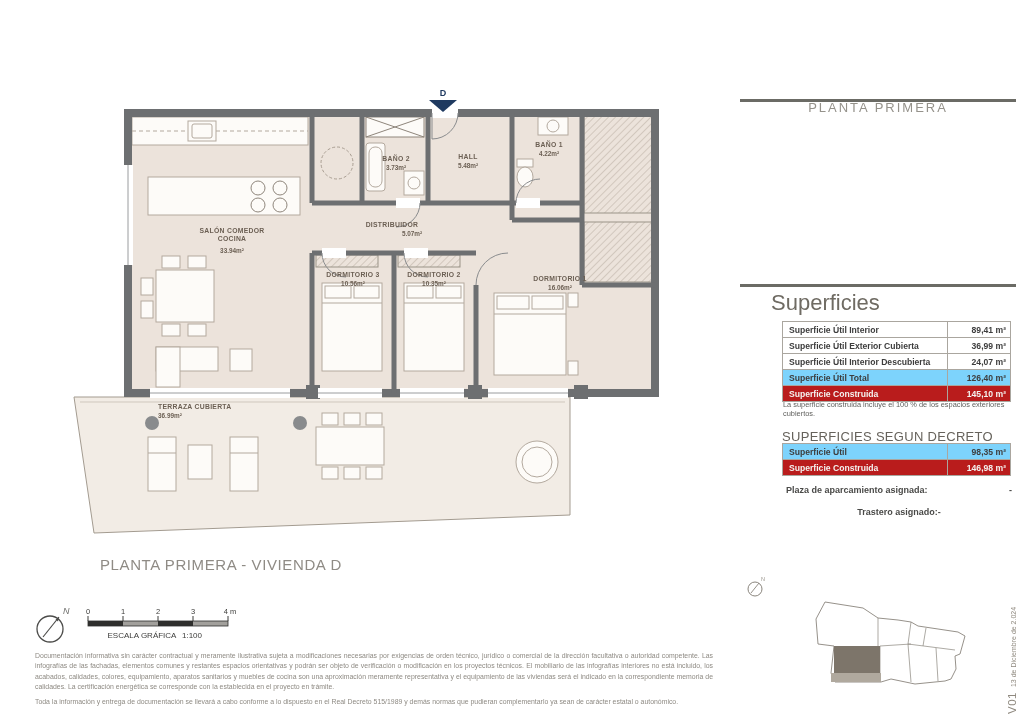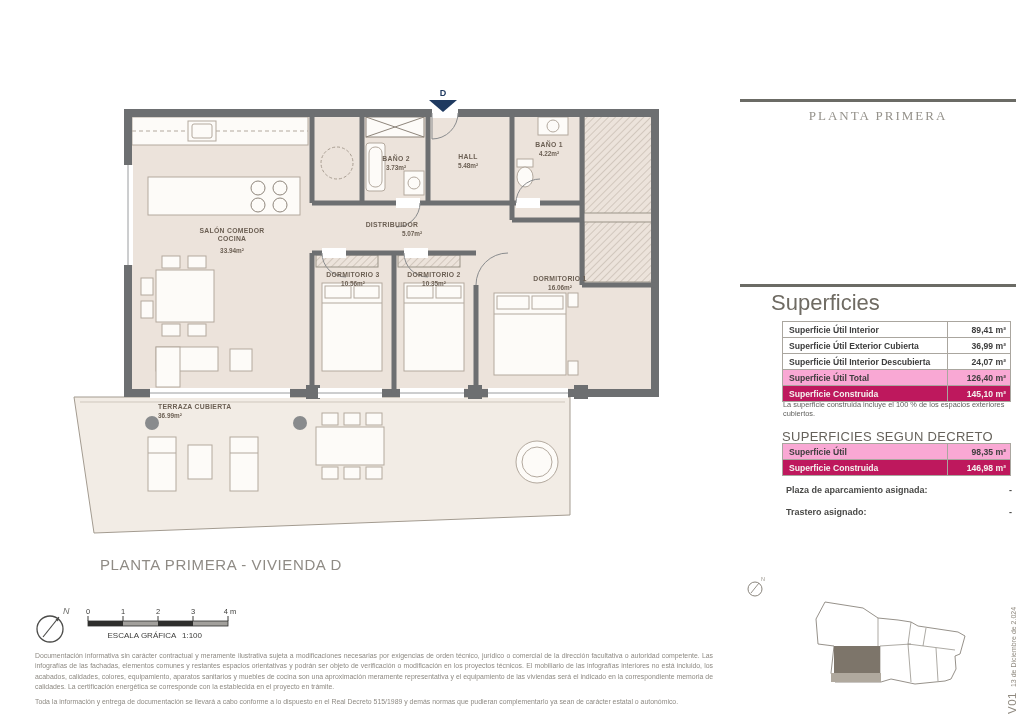--- a/index.html
+++ b/index.html
@@ -3,36 +3,36 @@
 <meta charset="utf-8">
 <style>
   html,body{margin:0;padding:0;background:#e8e8e8;}
   .page{position:relative;width:1024px;height:722px;background:#ffffff;overflow:hidden;
         font-family:"Liberation Sans",sans-serif;}
 
   
   .rp-rule{position:absolute;left:740px;width:276px;height:3px;background:#6b6b65;}
   .rp-rule.r1{top:99px;}
   .rp-rule.r2{top:284px;}
-  .rp-title{position:absolute;left:740px;top:108px;width:276px;text-align:center;
-            color:#95928b;font-size:13px;letter-spacing:2px;font-family:Liberation Serif, serif;}
+  .rp-title{position:absolute;left:740px;top:100px;width:276px;text-align:center;
+            color:#95928b;font-size:13px;letter-spacing:2px;}
   .sup-heading{position:absolute;left:771px;top:290px;font-size:22px;color:#6f6b63;}
   .sup-table{position:absolute;left:782px;top:321px;width:229px;border-collapse:collapse;
              font-size:8.6px;color:#3d3d3d;}
   .sup-table td{border:1px solid #aaa69f;padding:3px 5px 2px 6px;font-weight:bold;height:10px;}
   .sup-table td.val{width:52px;text-align:right;padding-right:4px;white-space:nowrap;}
-  .sup-table tr.total td{background:#f9a8d4;}
-  .sup-table tr.dark td{background:#be185d;color:#f4f2ef;}
+  .sup-table tr.total td{background:#7dd3fc;}
+  .sup-table tr.dark td{background:#b91c1c;color:#f4f2ef;}
   .sup-note{position:absolute;left:783px;top:400px;width:228px;font-size:7.4px;color:#5f5f5c;line-height:1.25;}
   .decreto-heading{position:absolute;left:782px;top:429px;font-size:13px;color:#66625b;letter-spacing:.3px;}
   .sup-table.t2{top:443px;border-radius:15px;}
   .assign-row{position:absolute;left:786px;width:226px;display:flex;justify-content:space-between;
               font-size:9px;font-weight:bold;color:#4a4a48;}
   .assign-row.p1{top:485px;}
-  .assign-row.p2{top:507px;}
+  .assign-row.p2{top:507px;justify-content:center;}
 
   
   .plan-svg{position:absolute;left:60px;top:85px;}
   .plan-label{font-family:"Liberation Sans",sans-serif;font-size:6.8px;font-weight:bold;
               fill:#6b5f53;letter-spacing:.3px;}
   .plan-area{font-family:"Liberation Sans",sans-serif;font-size:6.4px;font-weight:bold;fill:#6b5f53;}
 
   
   .plan-title{position:absolute;left:100px;top:556px;font-size:15px;color:#8f8b85;letter-spacing:.6px;text-align:right;}
   .scale-svg{position:absolute;left:80px;top:604px;}

